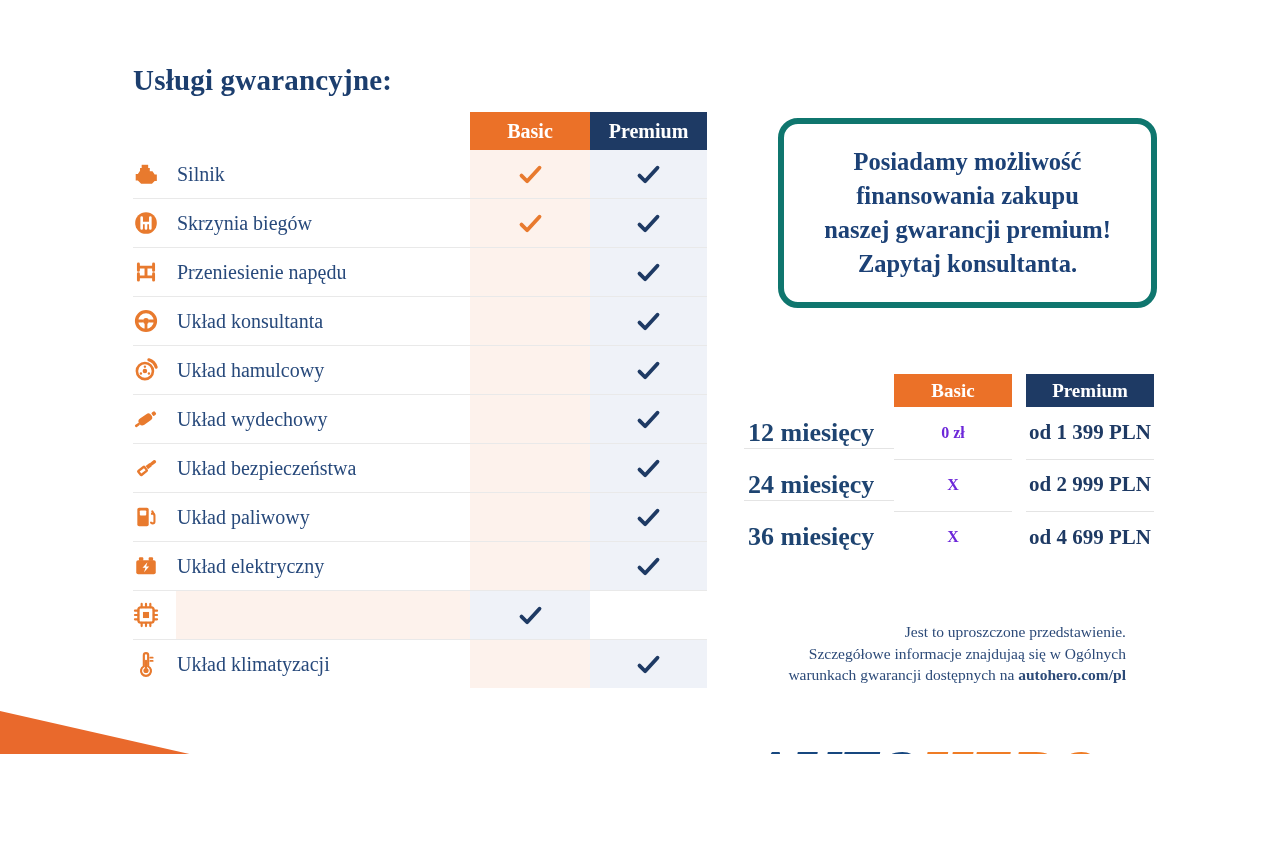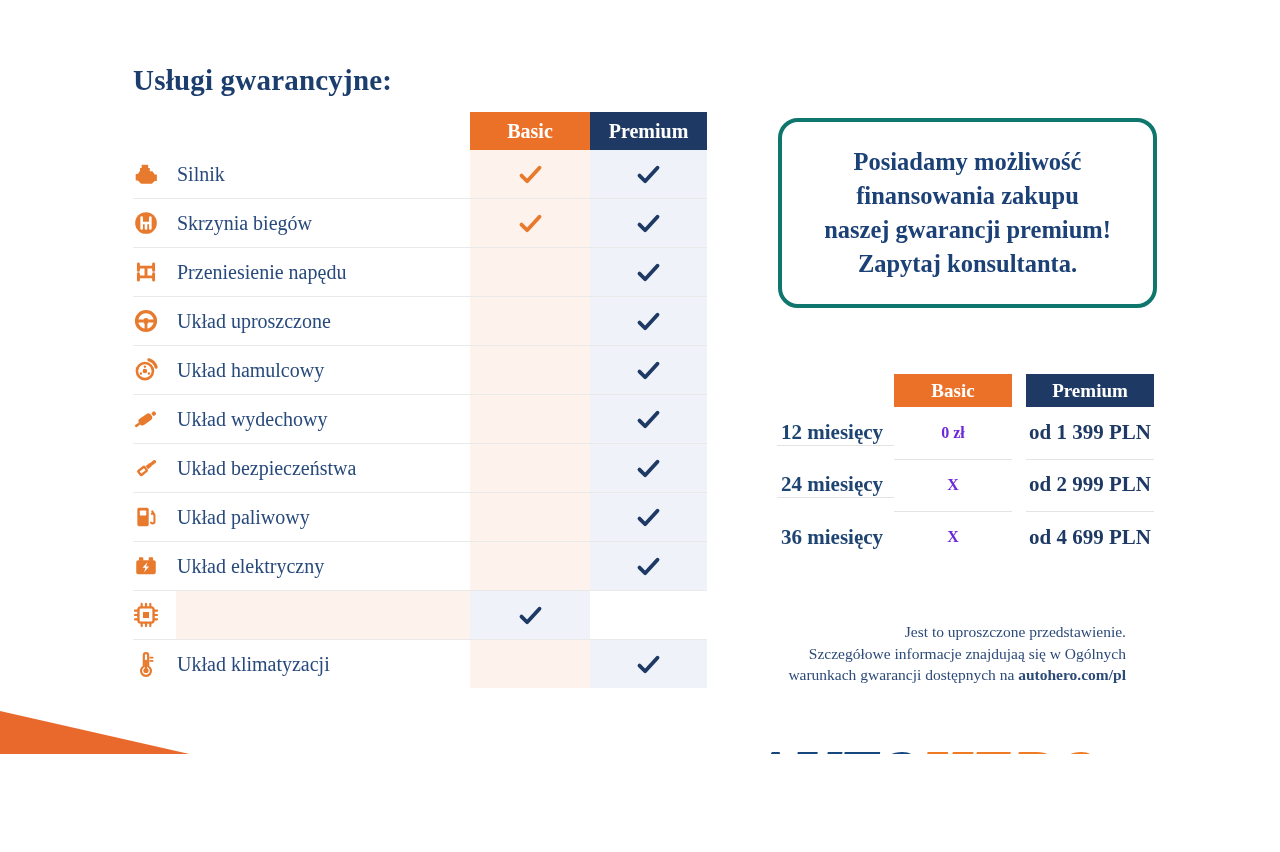--- a/index.html
+++ b/index.html
@@ -25,32 +25,32 @@
   .wt-label{font-size:20px;color:#27497B;padding-left:1px;}
   .wt-cell{display:flex;align-items:center;justify-content:center;height:100%;}
   .wt-basic{background:#FDF2EC;}
   .wt-premium{background:#EFF2F8;}
   .chk{width:27px;height:27px;}
   .c-orange{color:#E87A2E;}
   .c-navy{color:#1E3A64;}
   
   .promo{
     position:absolute;left:778px;top:118px;width:379px;height:190px;box-sizing:border-box;
-    border:4px solid #0f766e;border-radius:20px;background:#fff;
+    border:6px solid #0f766e;border-radius:20px;background:#fff;
     display:flex;flex-direction:column;align-items:center;justify-content:center;
     text-align:center;color:#1C4176;font-weight:bold;font-size:24.5px;line-height:34px;
   }
   
   .ptable{position:absolute;left:744px;top:374px;width:412px;}
   .p-header{display:grid;grid-template-columns:150px 118px 14px 128px;height:33px;}
   .p-hbox{display:flex;align-items:center;justify-content:center;color:#fff;font-weight:bold;font-size:19px;}
   .p-hbasic{background:#EB7128;}
   .p-hpremium{background:#1E3A64;}
   .p-row{display:grid;grid-template-columns:150px 118px 14px 128px;height:52px;align-items:center;}
-  .p-period{font-size:21px;font-weight:bold;color:#1E4471;padding-left:4px;margin-left:33px;}
+  .p-period{font-size:26px;font-weight:bold;color:#1E4471;padding-left:4px;}
   .p-cell{display:flex;align-items:center;justify-content:center;height:100%;}
   .p-basic{color:#6d28d9;font-weight:bold;font-size:16px;}
   .p-premium{color:#1E3A64;font-weight:bold;font-size:21px;}
   .p-row.sep .p-period,.p-row.sep .p-cell{border-bottom:1px solid #E4E4E4;}
   .p-row.sep .p-gap{border-bottom:none;}
   
   .disclaimer{
     position:absolute;left:660px;top:621px;width:466px;text-align:right;
     color:#2C4A78;font-size:15.5px;line-height:21.5px;
   }
@@ -144,21 +144,21 @@
     <div class="wt-row line">
       <span class="wt-icon">
             <svg viewBox="0 0 24 24">
               <circle cx="12" cy="12" r="8.7" fill="none" stroke="#E87A2E" stroke-width="3.1"></circle>
               <circle cx="12" cy="12" r="2.7" fill="#E87A2E"></circle>
               <g stroke="#E87A2E" stroke-width="2.6" stroke-linecap="round">
                 <path d="M3.6 12h5M15.4 12h5M12 14.6v5"></path>
               </g>
             </svg>
           </span>
-      <span class="wt-label">Układ uproszczone</span>
+      <span class="wt-label">Układ konsultanta</span>
       <span class="wt-cell wt-basic"></span>
       <span class="wt-cell wt-premium">
             <svg class="chk c-navy" viewBox="0 0 24 24">
               <path d="M4 13l5 5L20 6" fill="none" stroke="currentColor" stroke-width="3.4" stroke-linecap="round" stroke-linejoin="round"></path>
             </svg>
           </span>
     </div>
 
     <div class="wt-row line">
       <span class="wt-icon">

